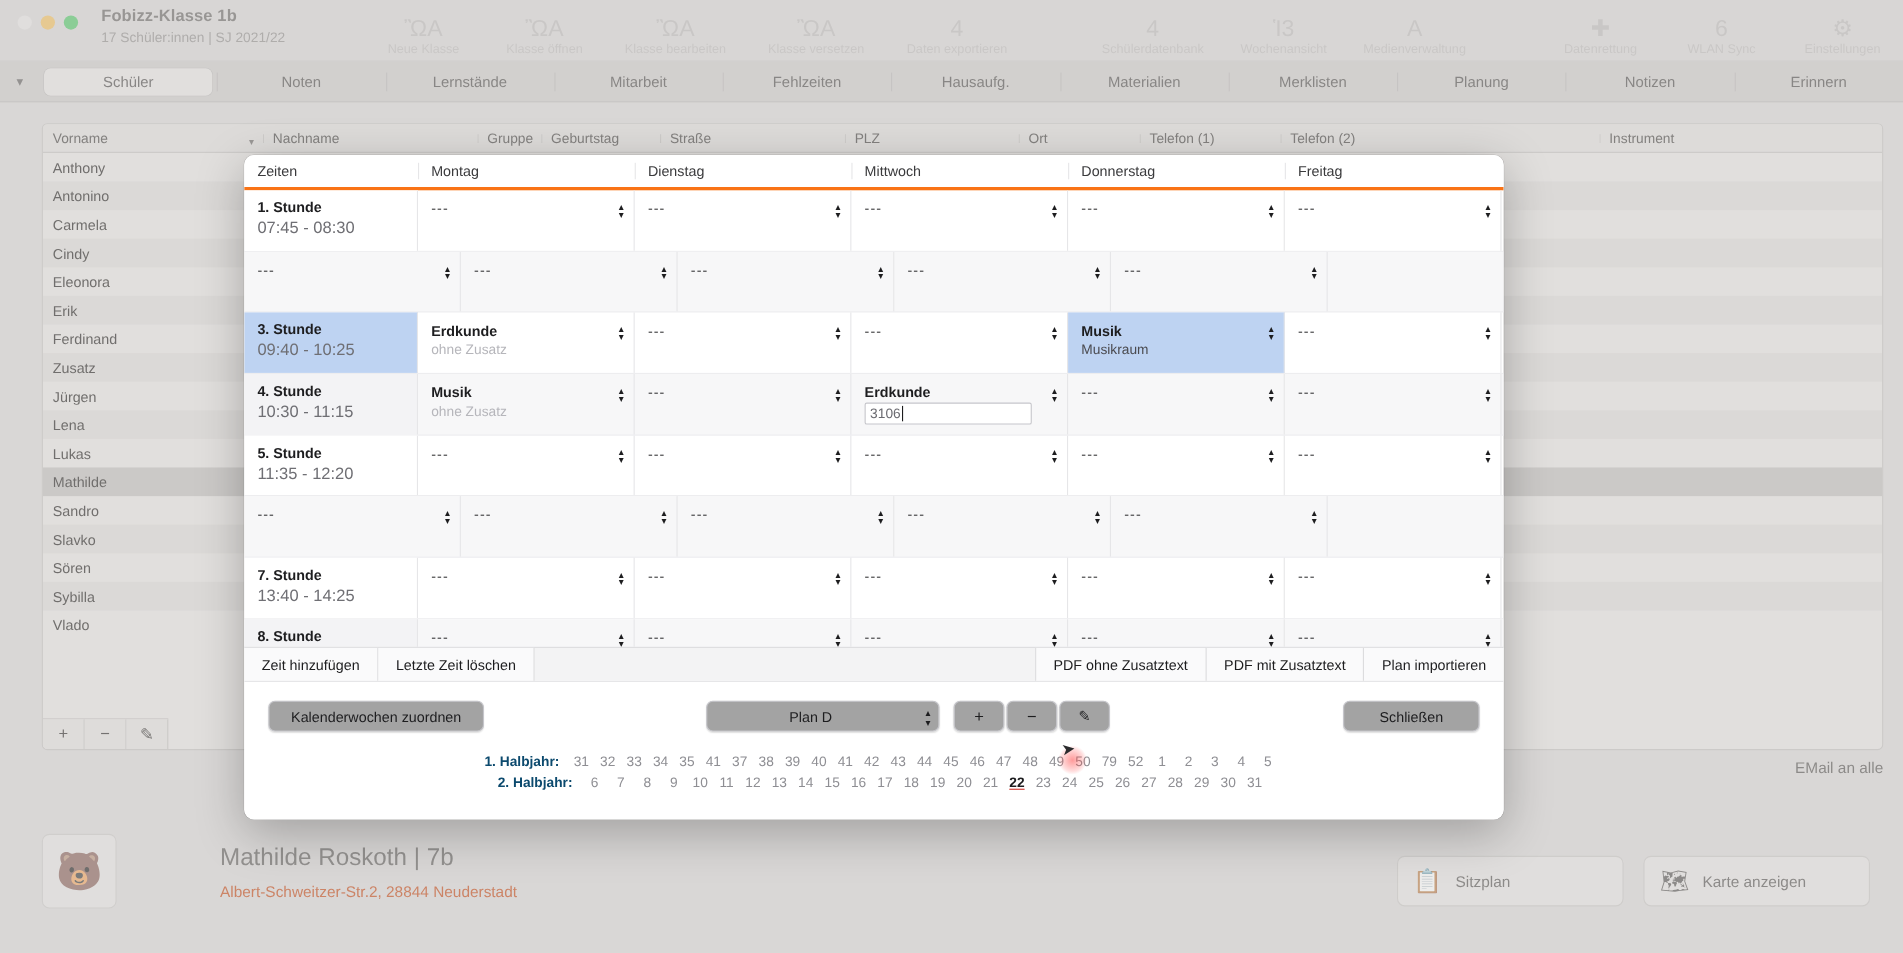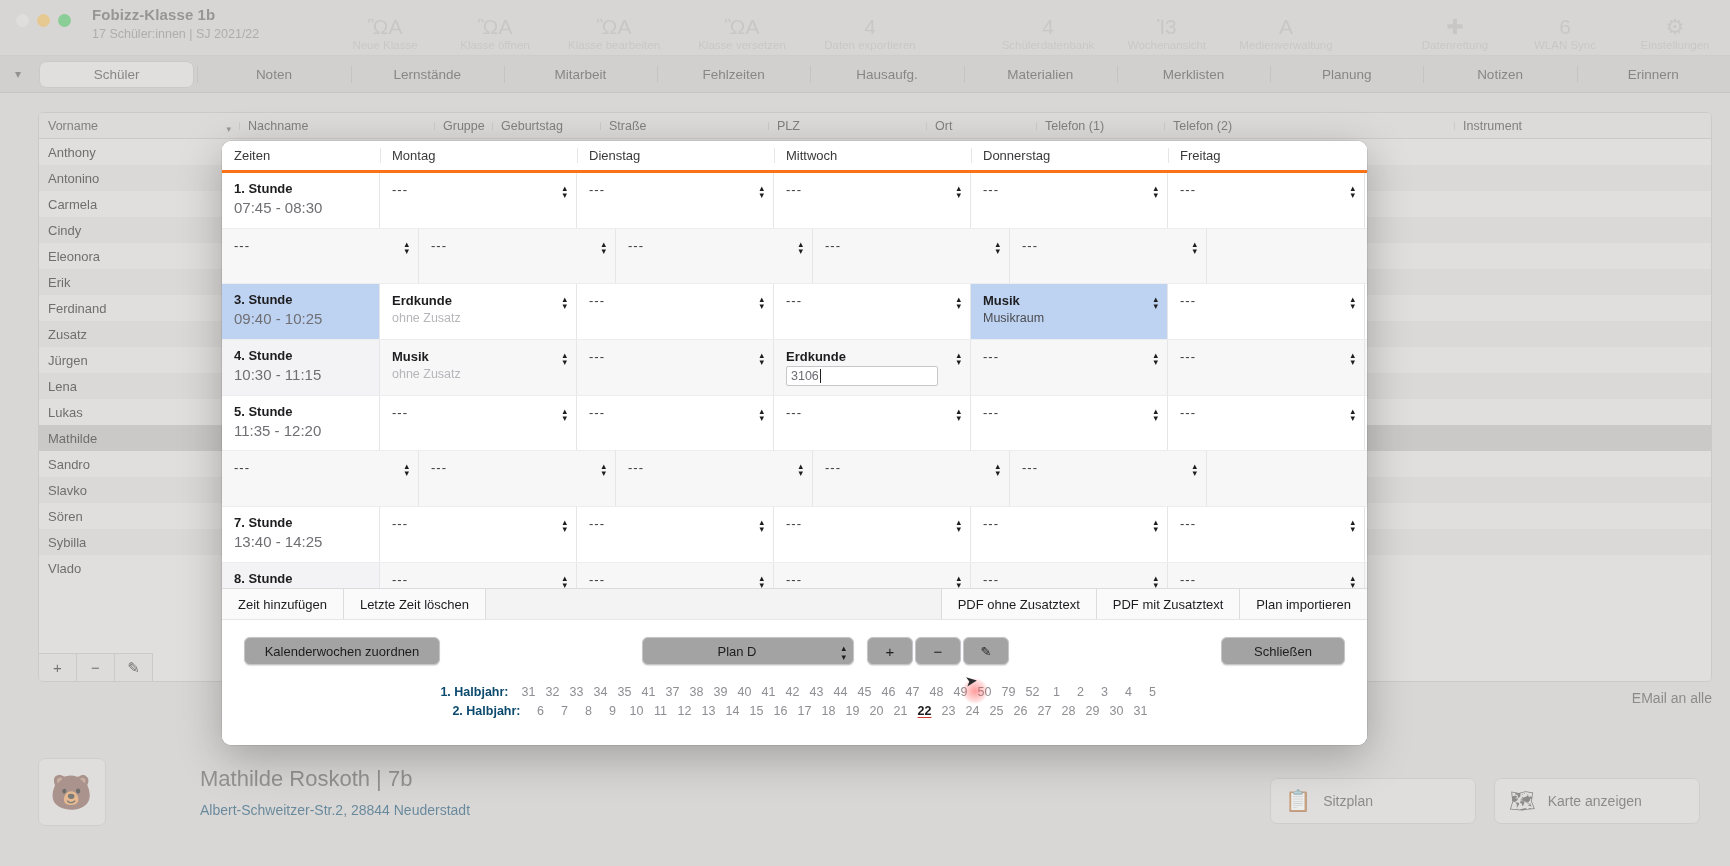--- a/index.html
+++ b/index.html
@@ -118,21 +118,21 @@
   #detail {
     position: absolute; left: 38px; bottom: 0; right: 18px; height: 120px;
     opacity: .55;
   }
   #avatar {
     position: absolute; left: 0; top: 12px; width: 68px; height: 68px;
     background: #e7e5e3; border: 1px solid #c9c7c5; border-radius: 7px;
     display: flex; align-items: center; justify-content: center; font-size: 34px;
   }
   #detail-name { position: absolute; left: 162px; top: 20px; font-size: 22px; color: #5a5856; }
-  #detail-addr { position: absolute; left: 162px; top: 56px; font-size: 14px; color: #0c4a6e; }
+  #detail-addr { position: absolute; left: 162px; top: 56px; font-size: 14px; color: #c2410c; }
   .detail-btn {
     position: absolute; top: 32px; height: 46px; width: 206px;
     background: #e7e5e3; border: 1px solid #c7c5c3; border-radius: 7px;
     display: flex; align-items: center; gap: 12px; padding-left: 14px;
     font-size: 14px; color: #4f4d4b;
   }
   #btn-sitzplan { right: 236px; }
   #btn-karte { right: 12px; }
   .detail-btn .dglyph { font-size: 21px; }
 

